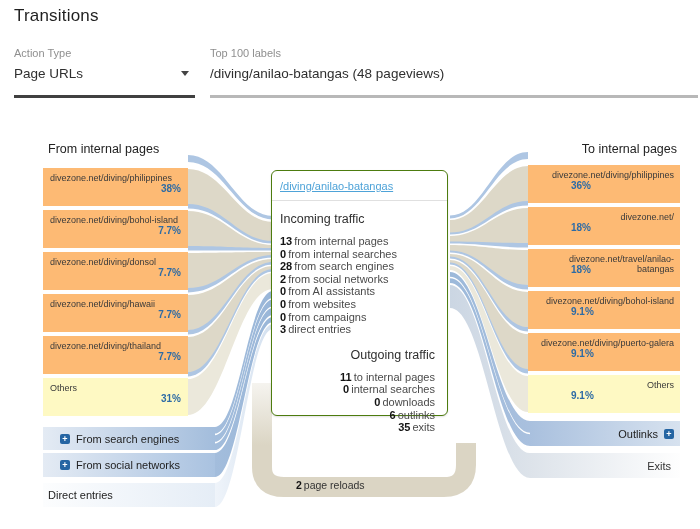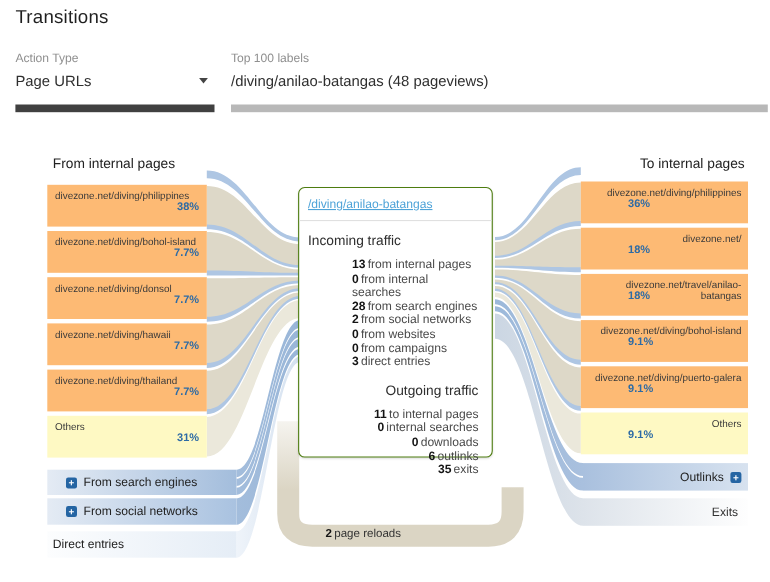--- a/index.html
+++ b/index.html
@@ -3,21 +3,21 @@
 <meta charset="utf-8">
 <style>
   html,body{margin:0;padding:0;background:#fff;}
   .page{position:relative;width:700px;height:529px;background:#fff;overflow:hidden;
         font-family:"Liberation Sans",sans-serif;color:#333;}
   .title{position:absolute;left:14px;top:6px;font-size:17px;color:#1f1f1f;letter-spacing:.2px;}
   
   .field{position:absolute;top:46px;}
   .field .flabel{font-size:11px;color:#8f8f8f;line-height:14px;}
   .field .fvalue{position:relative;margin-top:5px;font-size:13.5px;color:#2f2f2f;line-height:18px;
-                 padding-bottom:12px;border-bottom:7px solid #404040;}
+                 padding-bottom:12px;border-bottom:3px solid #404040;}
   .caret{position:absolute;right:6px;top:6px;width:0;height:0;
          border-left:4px solid transparent;border-right:4px solid transparent;border-top:5px solid #444;}
   
   .colhdr{position:absolute;top:142px;font-size:12.5px;color:#222;z-index:3;}
   .box{position:absolute;width:145px;height:38px;background:#fdba74;z-index:3;box-sizing:border-box;}
   .box .blabel{padding:5px 6px 0 7px;font-size:9px;color:#3a3a3a;line-height:10px;}
   .box .pct{position:absolute;top:15px;font-size:10px;font-weight:bold;color:#2d6ba5;margin-left:37px;}
   .box.left .blabel{text-align:left;}
   .box.left .pct{right:7px;}
   .box.right{left:528px;width:152px;}
@@ -33,21 +33,21 @@
   
   .card{position:absolute;left:271px;top:170px;width:177px;height:246px;background:#fff;
         border:1px solid #4d7c0f;border-radius:6px;z-index:5;box-sizing:border-box;
         box-shadow:0 1px 2px rgba(0,0,0,.12);font-size:11px;}
   .card .chead{padding:9px 12px 8px 8px;border-bottom:1px solid #e0e0e0;}
   .card .chead a{color:#4ea3d8;text-decoration:underline;font-size:11px;}
   .card .cviews{padding:9px 12px 9px 8px;border-bottom:1px solid #e0e0e0;font-size:13px;color:#333;}
   .card .cbody{padding:8px 12px 8px 8px;}
   .sechdr{font-size:12.5px;color:#2f2f2f;margin:3px 0 9px 0;}
   .sechdr.outg{text-align:right;margin-top:12px;}
-  .stat{line-height:12.6px;color:#4a4a4a;margin-left:40px;}
+  .stat{line-height:12.6px;color:#4a4a4a;}
   .stat b{color:#141414;margin-right:2px;}
   .stat.outg{text-align:right;}
   .loop-label{position:absolute;left:296px;top:479px;width:150px;text-align:left;z-index:2;
               font-size:10.5px;color:#333;}
   .loop-label b{margin-right:2px;color:#141414;}
   svg.flows{position:absolute;left:0;top:0;z-index:1;}
 </style>
 </head>
 <body>
 
@@ -207,20 +207,21 @@
   <div class="card">
     <div class="chead">
       <a href="#">/diving/anilao-batangas</a>
     </div>
     <div class="cbody">
       <div class="sechdr">Incoming traffic</div>
       <div class="stat"><b>13</b><span>from internal pages</span></div>
       <div class="stat"><b>0</b><span>from internal searches</span></div>
       <div class="stat"><b>28</b><span>from search engines</span></div>
       <div class="stat"><b>2</b><span>from social networks</span></div>
+      <div class="stat"><b>0</b><span>from AI assistants</span></div>
       <div class="stat"><b>0</b><span>from websites</span></div>
       <div class="stat"><b>0</b><span>from campaigns</span></div>
       <div class="stat"><b>3</b><span>direct entries</span></div>
       <div class="sechdr outg">Outgoing traffic</div>
       <div class="stat outg"><b>11</b><span>to internal pages</span></div>
       <div class="stat outg"><b>0</b><span>internal searches</span></div>
       <div class="stat outg"><b>0</b><span>downloads</span></div>
       <div class="stat outg"><b>6</b><span>outlinks</span></div>
       <div class="stat outg"><b>35</b><span>exits</span></div>
     </div>

